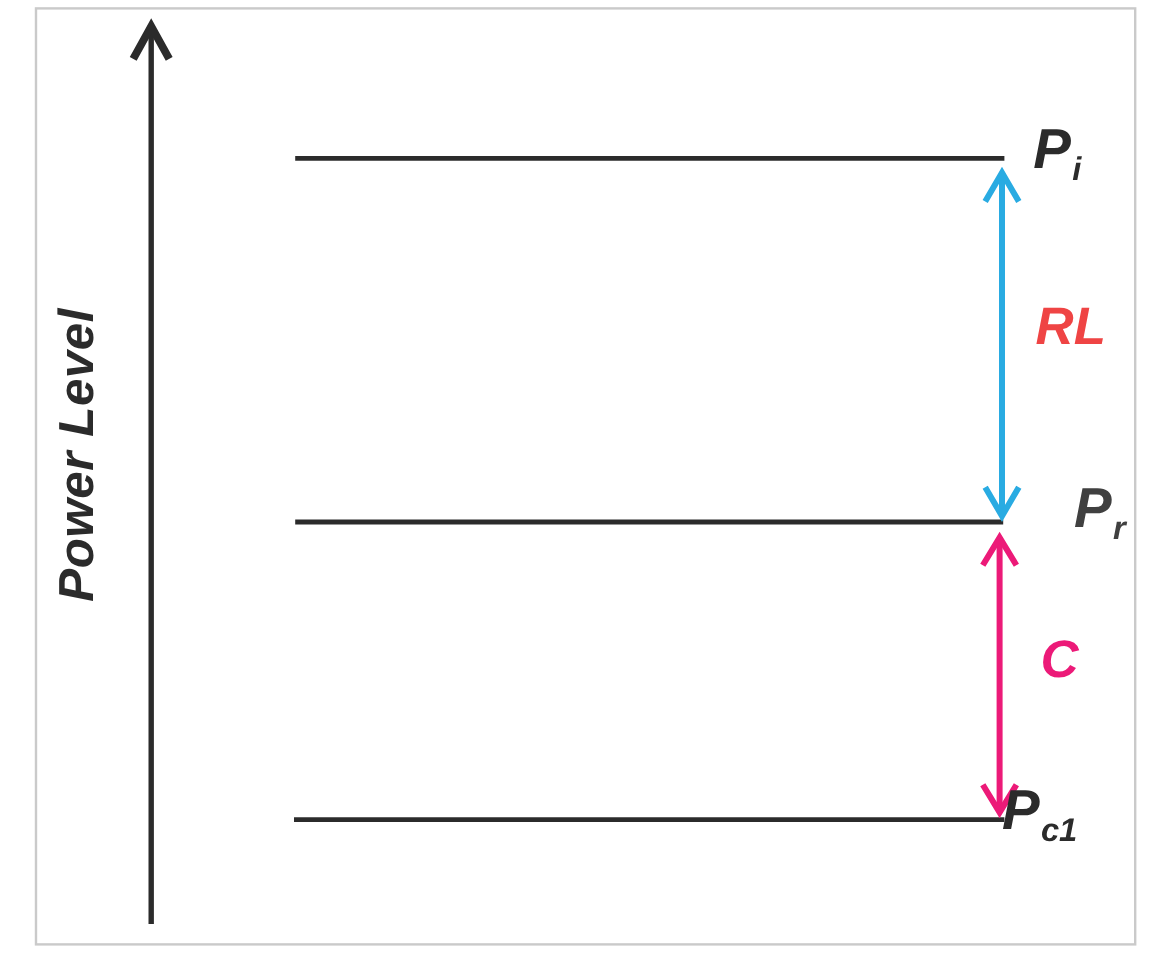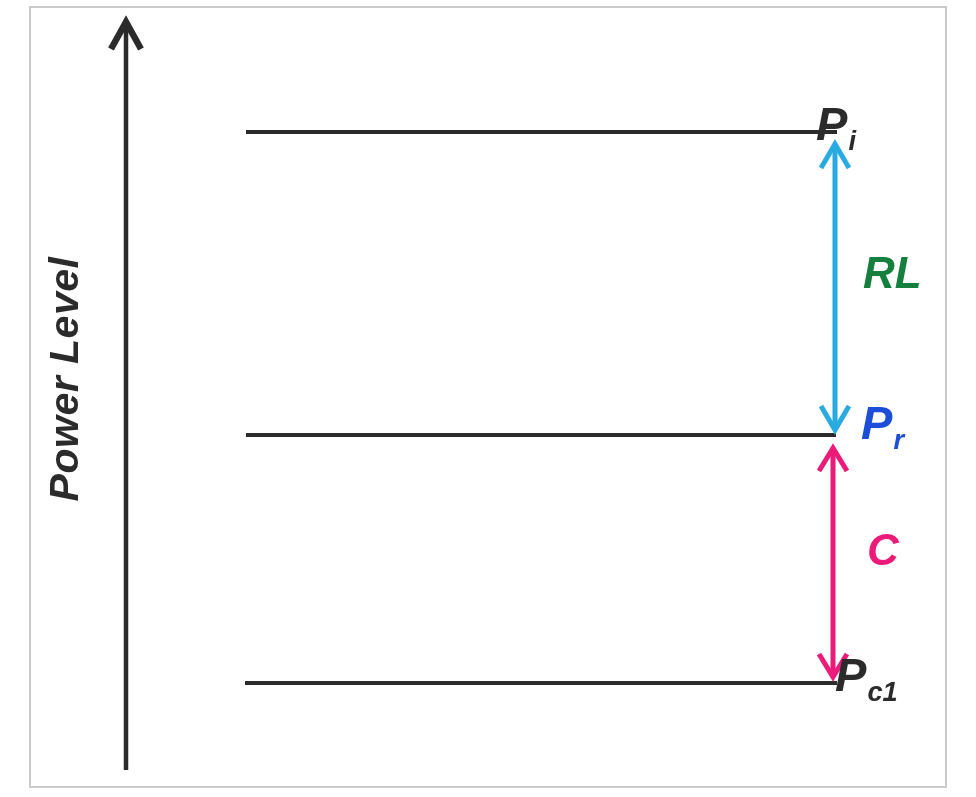--- a/index.html
+++ b/index.html
@@ -58,21 +58,21 @@
     margin-left: 0.04em;
   }
   .span-label {
     position: absolute;
     font-size: 44px;
     font-weight: bold;
     font-style: italic;
     line-height: 1;
     white-space: nowrap;
   }
-  .lbl-pi  { left: 816px; top: 100px; }
+  .lbl-pi  { left: 861px; top: 100px; }
   .lbl-pr  { left: 861px; top: 399px; }
   .lbl-pc1 { left: 835px; top: 651px; }
   .lbl-rl  { left: 863px; top: 251px; }
   .lbl-c   { left: 867px; top: 528px; }
 </style>
 </head>
 <body>
 
 <div class="canvas">
 
@@ -101,25 +101,25 @@
       <polyline points="819,654 833,677 847,654" fill="none" stroke-width="5" stroke="#ec1a78"></polyline>
     </g>
   </svg>
 
   <div class="axis-label" style="color: rgb(43, 43, 43);">Power Level</div>
 
   <div class="level-label lbl-pi" style="color: rgb(43, 43, 43);">
     <span>P</span><span class="sub">i</span>
   </div>
 
-  <div class="level-label lbl-pr" style="color: #1d4ed8;">
+  <div class="level-label lbl-pr" style="color: #404040; margin-left: 34px;">
     <span>P</span><span class="sub">r</span>
   </div>
 
   <div class="level-label lbl-pc1" style="color: rgb(43, 43, 43);">
     <span>P</span><span class="sub">c1</span>
   </div>
 
-  <div class="span-label lbl-rl" style="color: #15803d;">RL</div>
+  <div class="span-label lbl-rl" style="color: #ef4444;">RL</div>
 
   <div class="span-label lbl-c" style="color: rgb(236, 26, 120);">C</div>
 
 </div>
 
 </body></html>

